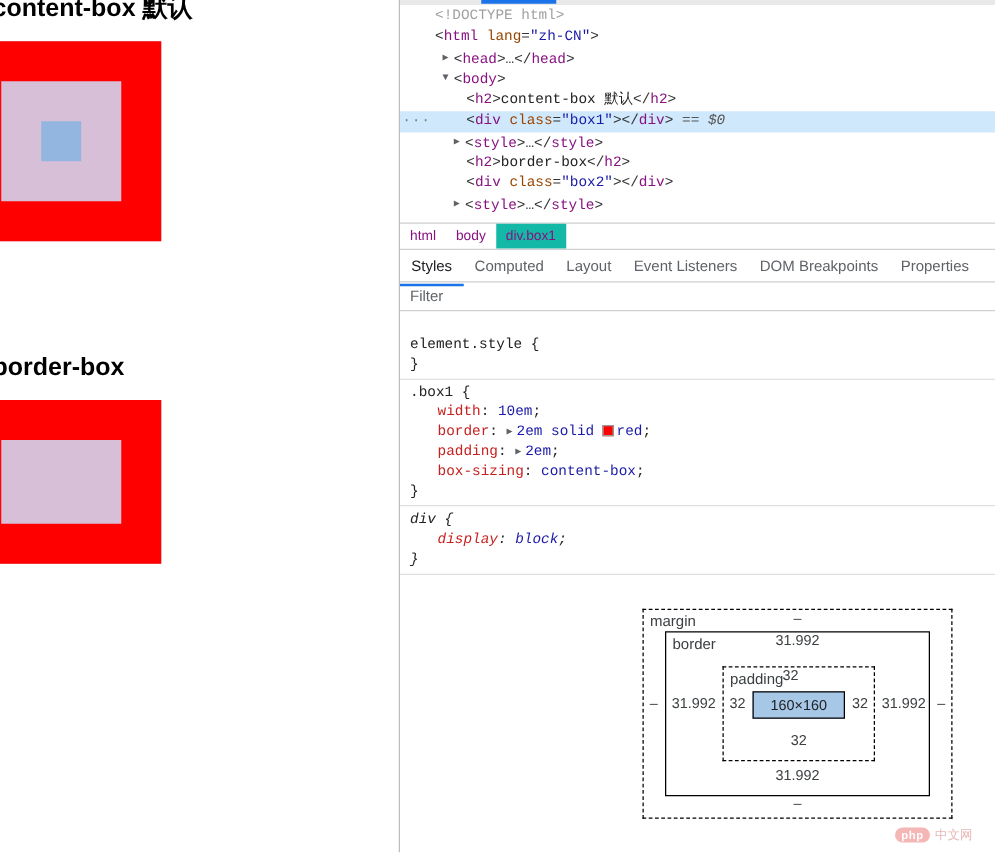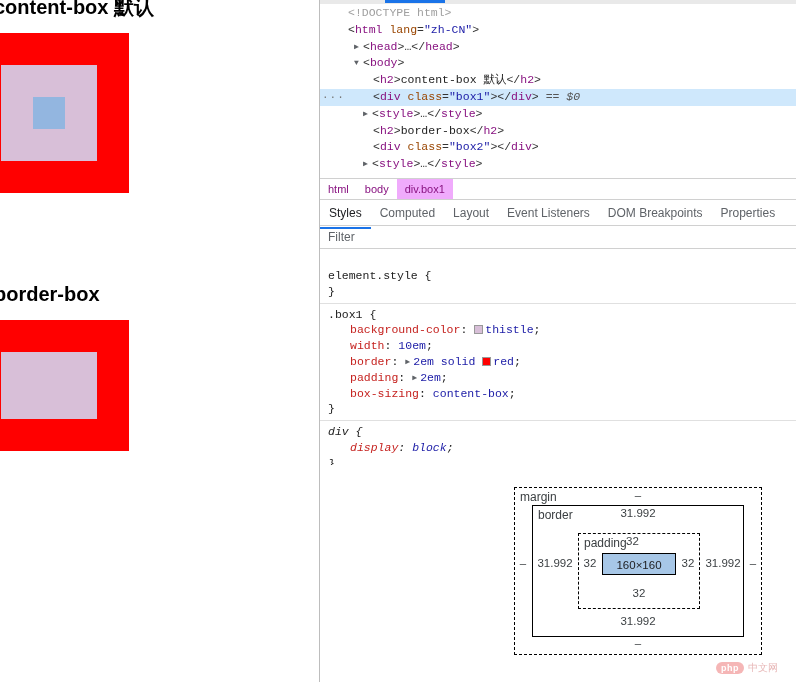--- a/index.html
+++ b/index.html
@@ -102,21 +102,21 @@
   #breadcrumb {
     position:absolute; left:0; top:178px; width:476px; height:21px;
     border-top:1px solid #d0d0d0;
     background:#fff;
     font-size:11px;
   }
   .crumb {
     display:inline-block; padding:3px 8px 2px 8px;
     color:#881280; line-height:15px;
   }
-  .crumb.active { background:#f0abfc; }
+  .crumb.active { background:#14b8a6; }
 
   
   #panel-tabs {
     position:absolute; left:0; top:199px; width:476px; height:27px;
     border-top:1px solid #d0d0d0;
     border-bottom:1px solid #d0d0d0;
     background:#fff;
   }
   .ptab {
     display:inline-block; padding:5px 9px 6px 9px;
@@ -304,21 +304,20 @@
   <div id="rules">
 
     <div class="rule">
       <div><span class="sel">element.style</span><span class="sel"> {</span></div>
       <div>}</div>
     </div>
 
     <div class="rule">
       <div><span class="sel">.box1</span><span class="sel"> {</span></div>
 
-      <div class="decl"><span class="prop">background-color</span><span>: </span><span class="swatch" style="background:#d8bfd8"></span><span class="val">thistle</span><span>;</span></div>
 
       <div class="decl"><span class="prop">width</span><span>: </span><span class="val">10em</span><span>;</span></div>
 
 
       <div class="decl"><span class="prop">border</span><span>: </span><span class="expander">▶</span><span class="val">2em solid </span><span class="swatch" style="background:#ff0000"></span><span class="val">red</span><span>;</span></div>
 
       <div class="decl"><span class="prop">padding</span><span>: </span><span class="expander">▶</span><span class="val">2em</span><span>;</span></div>
 
       <div class="decl"><span class="prop">box-sizing</span><span>: </span><span class="val">content-box</span><span>;</span></div>
 

